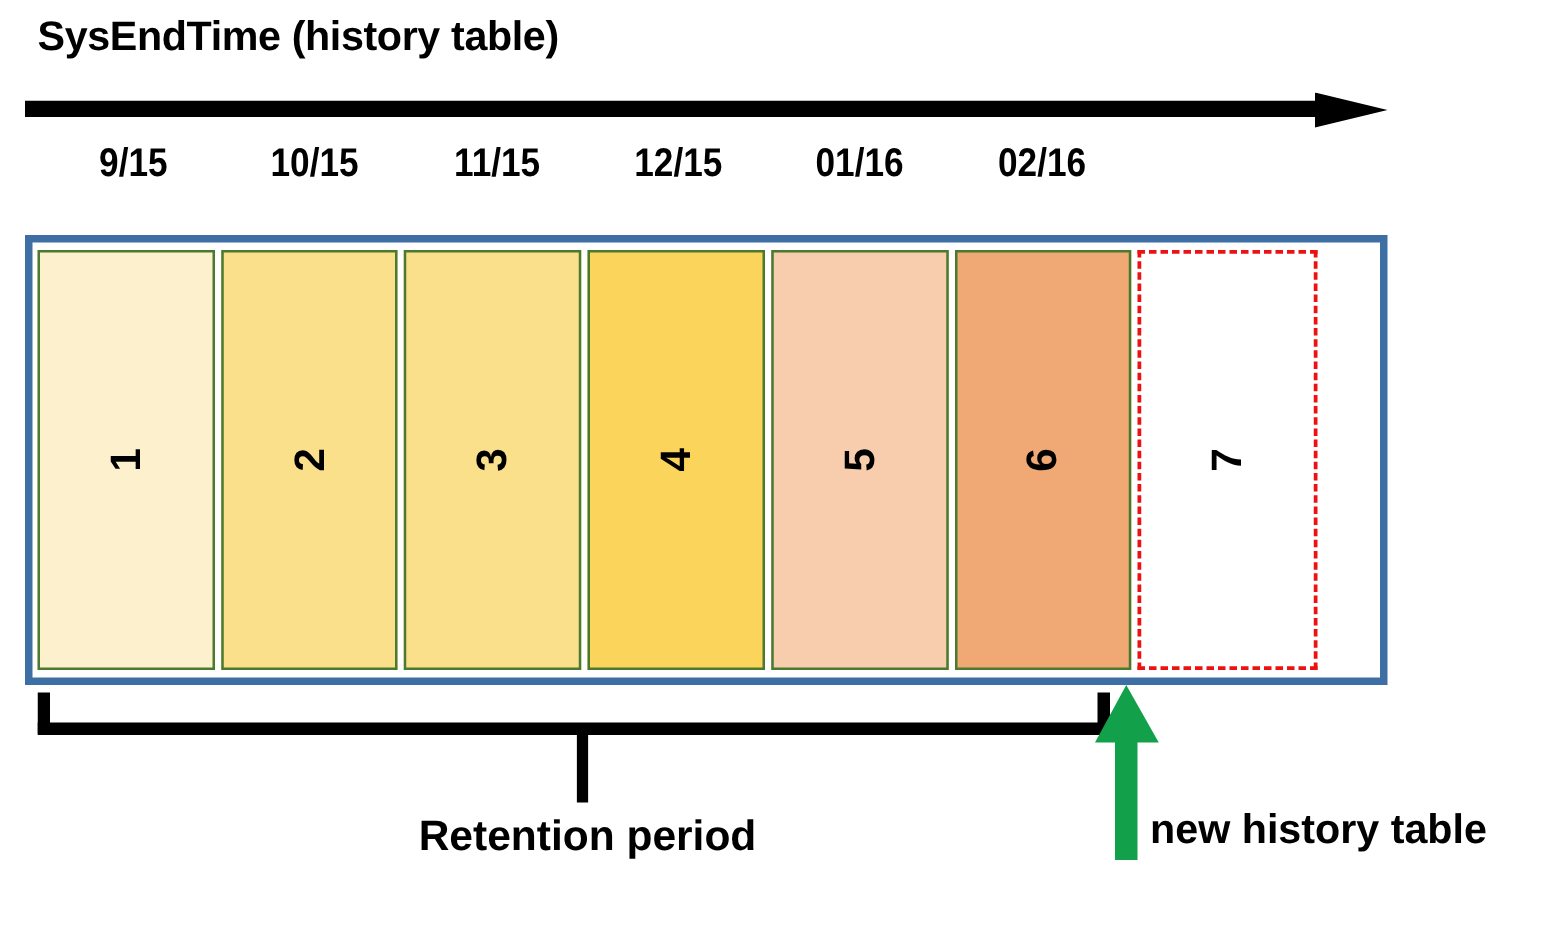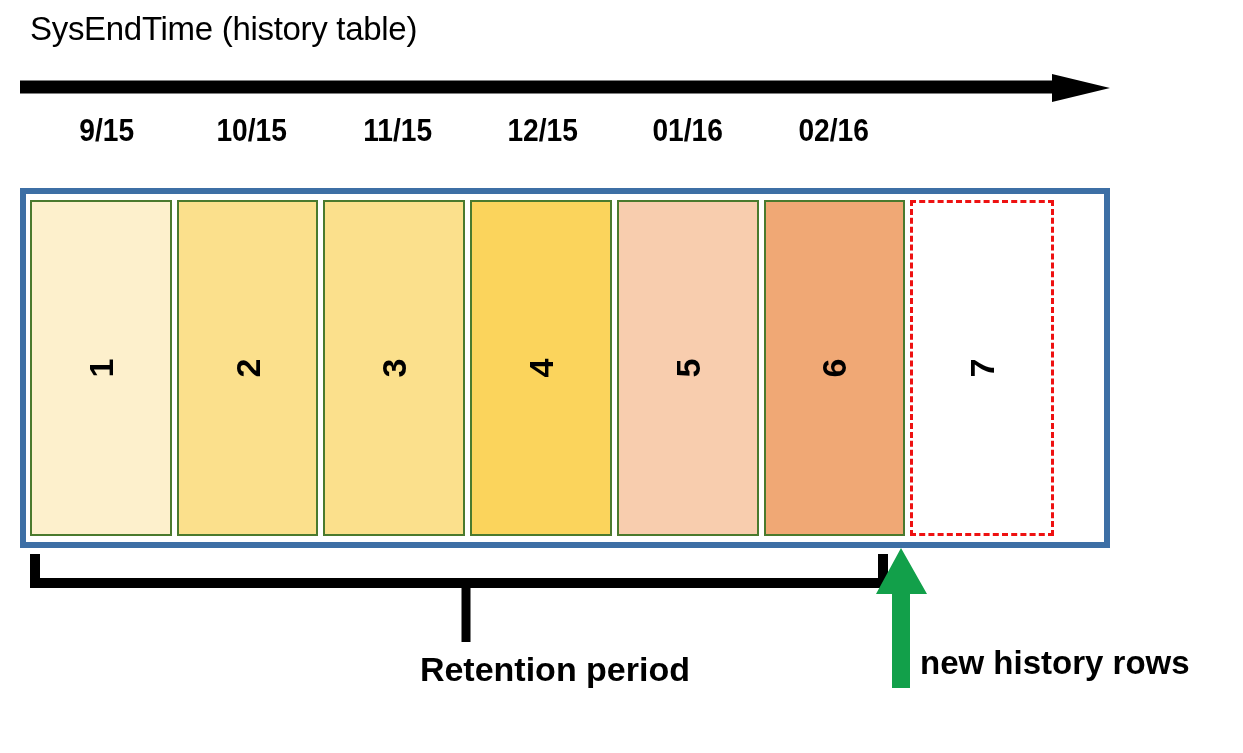--- a/index.html
+++ b/index.html
@@ -19,21 +19,21 @@
     height: 753px;
     background: #ffffff;
   }
 
   
   #title {
     position: absolute;
     left: 30px;
     top: 10px;
     font-size: 33px;
-    font-weight: normal;
+    font-weight: bold;
     color: #000000;
     letter-spacing: -0.3px;
     white-space: nowrap;
   }
 
   
   #axis {
     position: absolute;
     left: 20px;
     top: 74px;
@@ -112,21 +112,21 @@
     width: 890px;
     height: 95px;
   }
 
   
   #retention-caption {
     position: absolute;
     left: 250px;
     top: 645px;
     width: 440px;
-    text-align: right;
+    text-align: center;
     font-size: 34px;
     font-weight: bold;
     color: #000000;
     line-height: 1.45;
   }
   #retention-caption div { white-space: nowrap; }
 
   
   #green-arrow {
     position: absolute;
@@ -202,15 +202,15 @@
   </svg>
 
   <div id="retention-caption">
     <div>Retention period</div>
   </div>
 
   <svg id="green-arrow" viewBox="0 0 60 140" preserveAspectRatio="none">
     <polygon points="29,0 55,46 38,46 38,140 20,140 20,46 4,46" fill="#12A04A"></polygon>
   </svg>
 
-  <div id="new-rows-label">new history rows</div>
+  <div id="new-rows-label">new history table</div>
 
 </div>
 
 </body></html>

